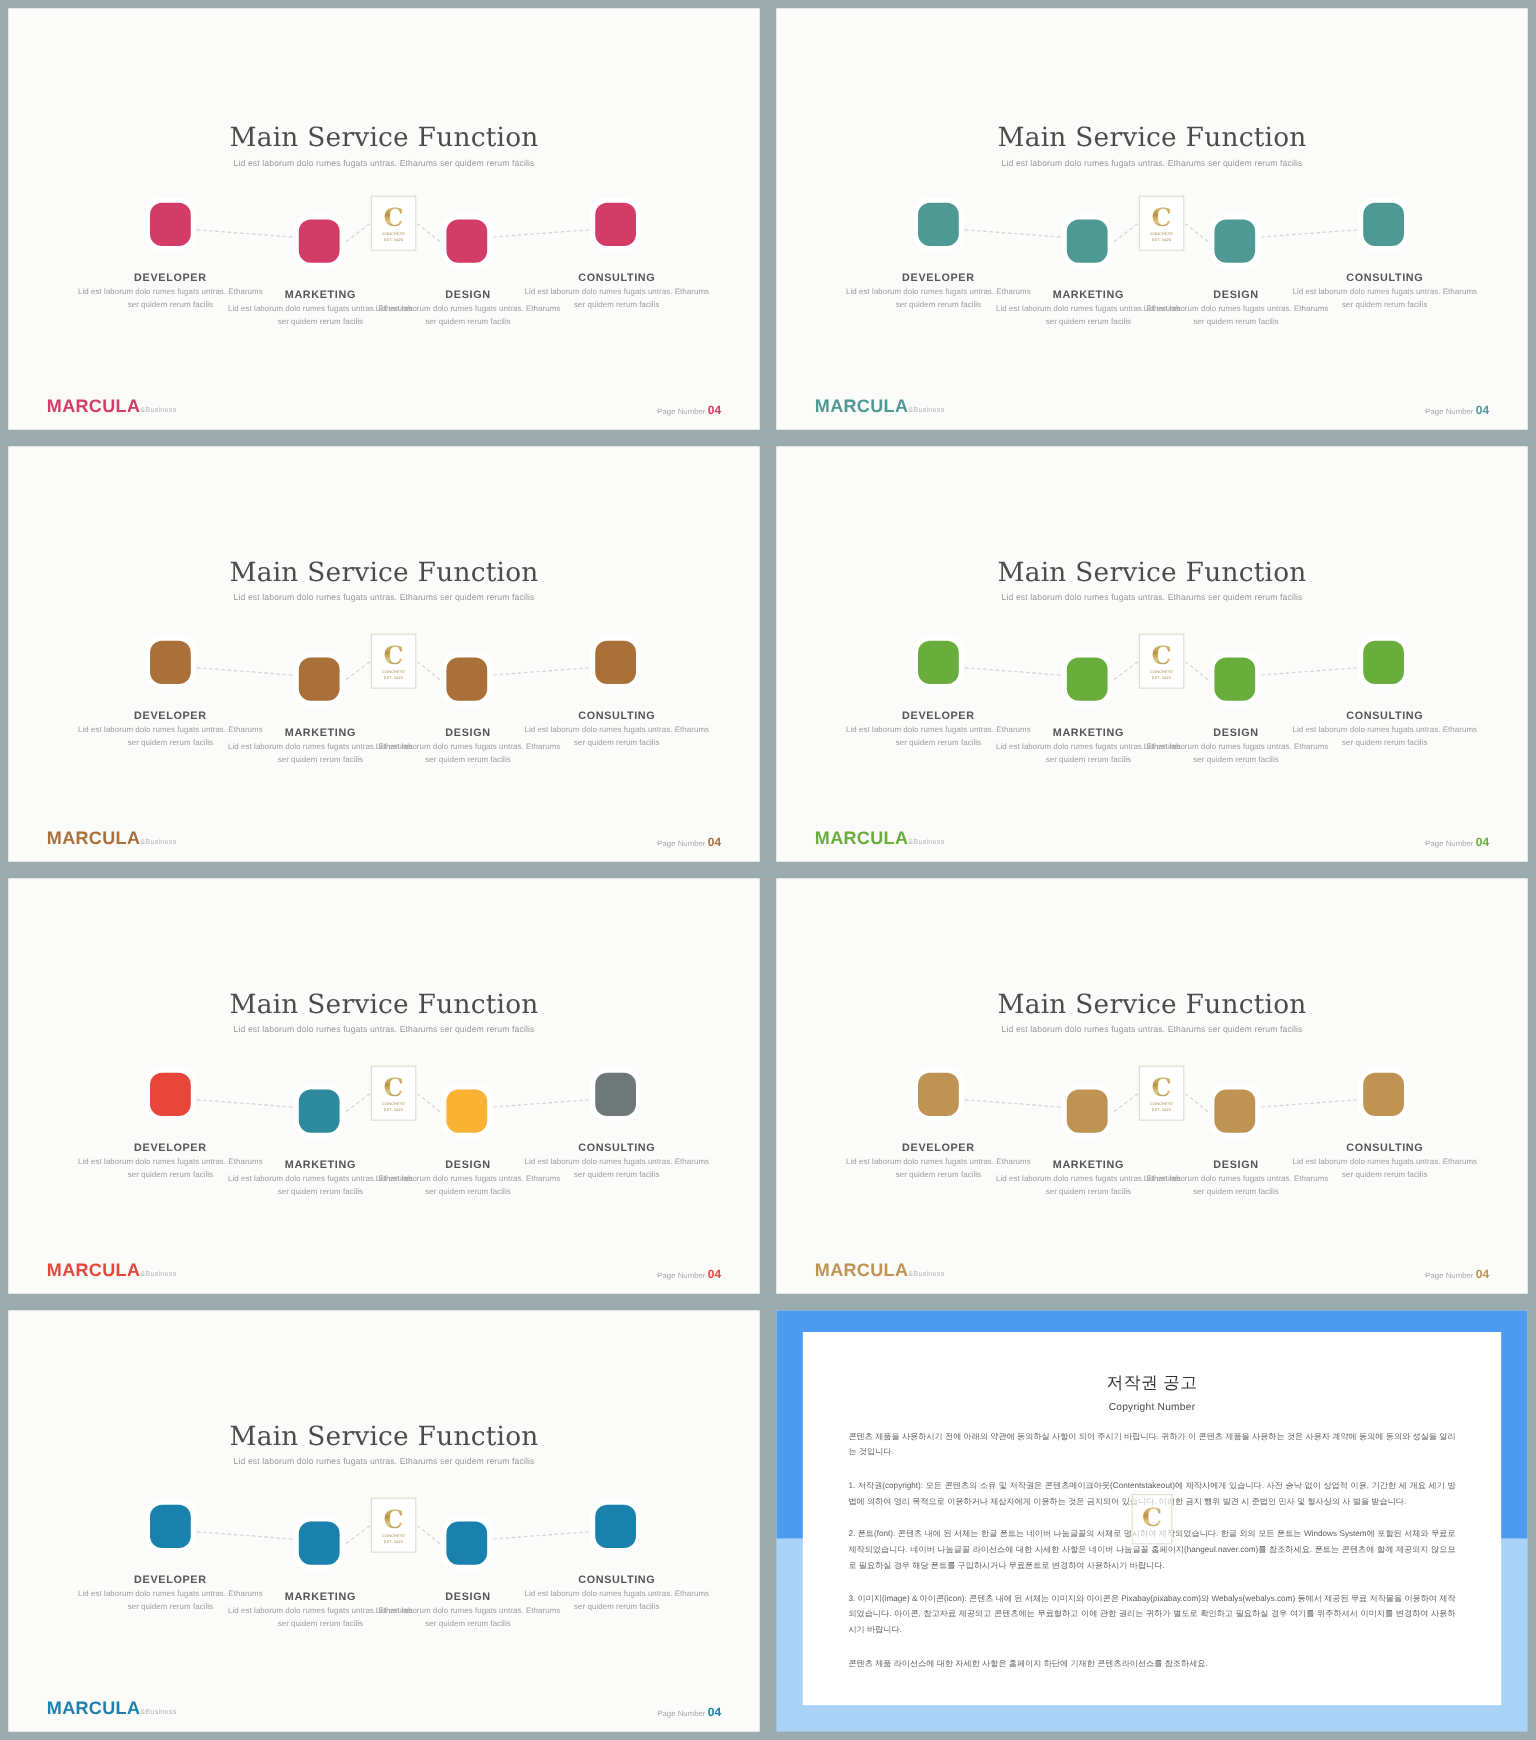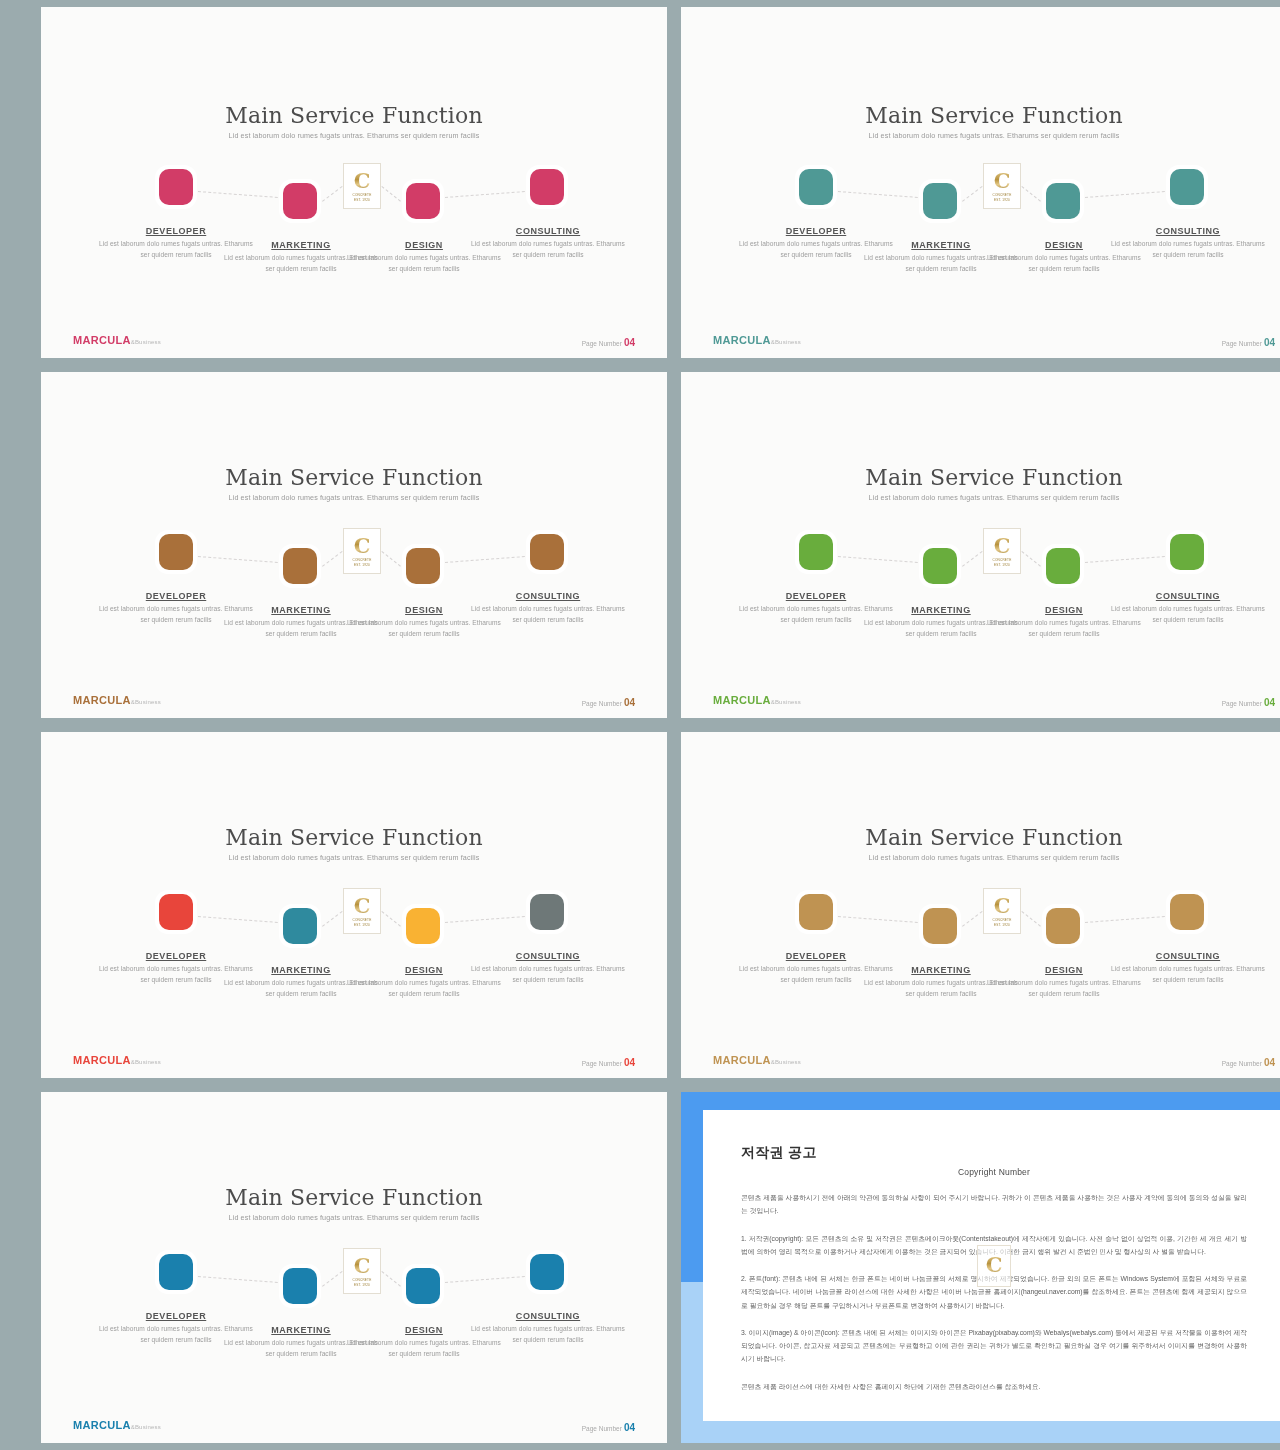--- a/index.html
+++ b/index.html
@@ -12,21 +12,20 @@
     overflow: hidden;
   }
 
   .deck {
     width: 1280px;
     height: 1450px;
     display: grid;
     grid-template-columns: 640px 640px;
     grid-template-rows: 365px 360px 360px 365px;
     background: #9babae;
-    padding-left: 34px;
   }
 
   .slide {
     position: relative;
     background: #fafafa;
     overflow: hidden;
     border: 7px solid #9babae;
   }
 
   .slide-inner {
@@ -129,38 +128,37 @@
     position: absolute;
     width: 160px;
     text-align: center;
   }
   .cap-title {
     font-size: 9px;
     font-weight: bold;
     color: #555;
     letter-spacing: .55px;
     margin-bottom: 3px;
-    text-decoration: underline;
   }
   .cap-body {
     font-size: 6.6px;
     line-height: 1.62;
     color: #9d9d9d;
     letter-spacing: .05px;
   }
 
   
   .brand {
     position: absolute;
     left: 32px;
     bottom: 10px;
     white-space: nowrap;
   }
   .brand-main {
-    font-size: 11px;
+    font-size: 15px;
     font-weight: bold;
     letter-spacing: .3px;
   }
   .brand-sub {
     font-size: 6px;
     color: #b6b6b6;
     letter-spacing: .2px;
   }
   .pagenum {
     position: absolute;
@@ -189,23 +187,23 @@
     background: #4c9bf0;
   }
   .copy-doc {
     position: absolute;
     left: 22px; right: 22px;
     top: 18px; bottom: 22px;
     background: #ffffff;
     padding: 34px 38px 20px;
   }
   .copy-h1 {
-    text-align: left;
+    text-align: center;
     font-size: 14px;
-    font-weight: bold;
+    font-weight: normal;
     color: #333;
     letter-spacing: .3px;
   }
   .copy-h2 {
     text-align: center;
     font-size: 8.5px;
     color: #4a4a4a;
     margin-top: 5px;
     letter-spacing: .2px;
   }

